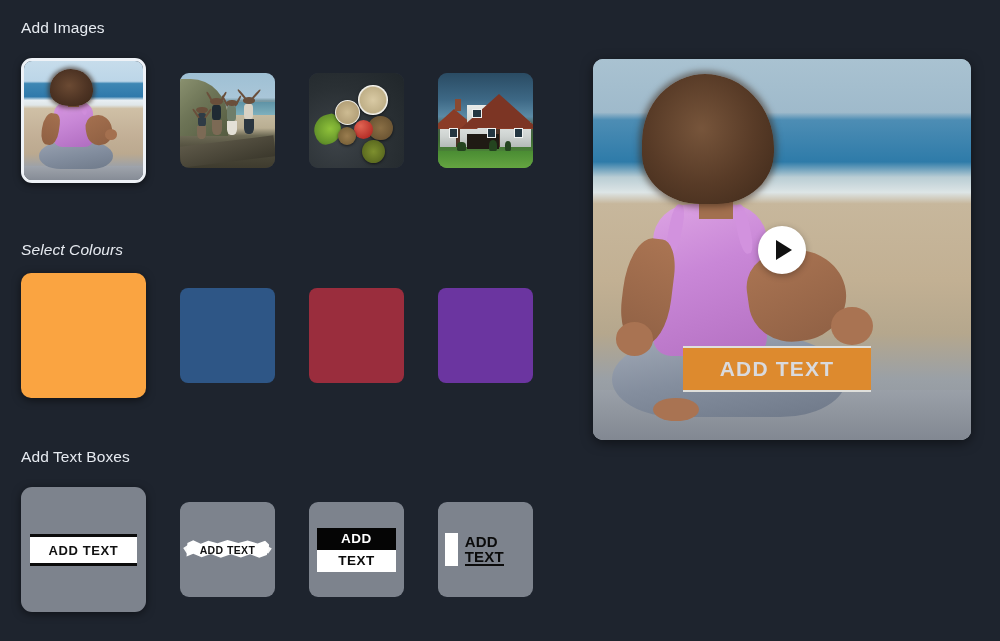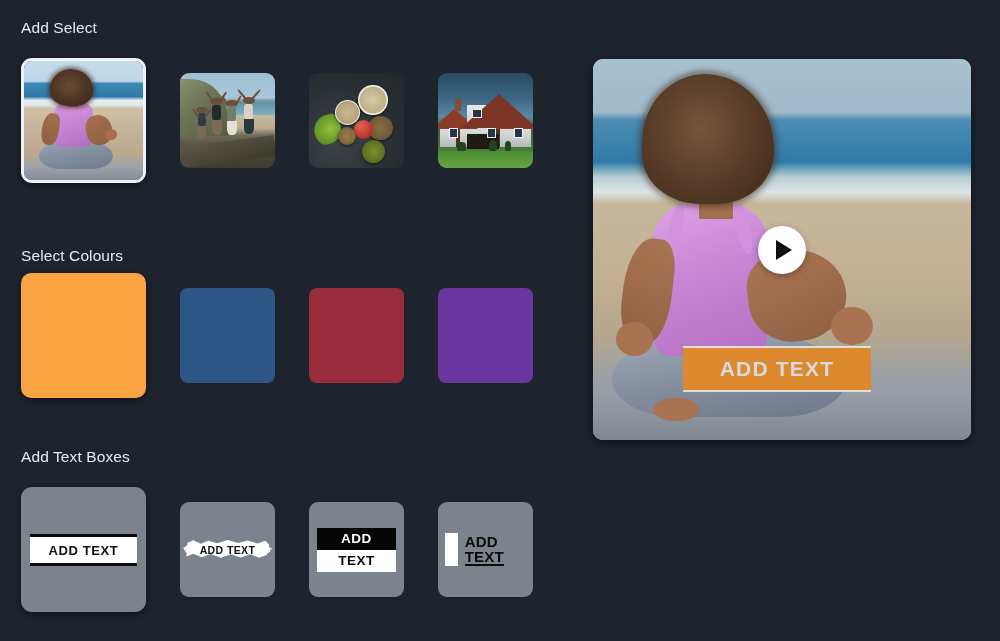--- a/index.html
+++ b/index.html
@@ -513,21 +513,21 @@
     letter-spacing: 1.2px;
   }
 </style>
 </head>
 <body>
 
 <div id="app">
 
   <div class="editor-col">
 
-    <div class="section-title" style="top:20px;">Add Select</div>
+    <div class="section-title" style="top:20px;">Add Images</div>
 
     <div class="row" style="top:58px; left:21px; gap:34px; align-items:center;">
 
       <div class="thumb selected">
         <div class="art art-yoga">
           <div class="yoga-figure">
             <div class="yf-mat"></div>
             <div class="yf-legs"></div>
             <div class="yf-torso"></div>
             <div class="yf-strap-l"></div>
@@ -604,21 +604,21 @@
           <div class="house-win" style="left:12%; top:58%; width:9%; height:10%;"></div>
           <div class="house-win" style="left:52%; top:58%; width:9%; height:10%;"></div>
           <div class="house-win" style="left:80%; top:58%; width:9%; height:10%;"></div>
           <div class="house-shrub" style="left:54%; width:8%; height:12%;"></div>
           <div class="house-shrub" style="left:70%; width:7%; height:10%;"></div>
           <div class="house-shrub" style="left:20%; width:9%; height:9%;"></div>
         </div>
       </div>
     </div>
 
-    <div class="section-title" style="top:248px;">Select Colours</div>
+    <div class="section-title" style="top:242px;font-style:italic;">Select Colours</div>
 
     <div class="row" style="top:273px; left:21px; gap:34px; align-items:center;">
       <div class="swatch selected" style="background:#faa441;"></div>
       <div class="swatch small" style="background:#2e5686;"></div>
       <div class="swatch small" style="background:#9a2d3d;"></div>
       <div class="swatch small" style="background:#6b35a0;"></div>
     </div>
 
     <div class="section-title" style="top:449px;">Add Text Boxes</div>
 

